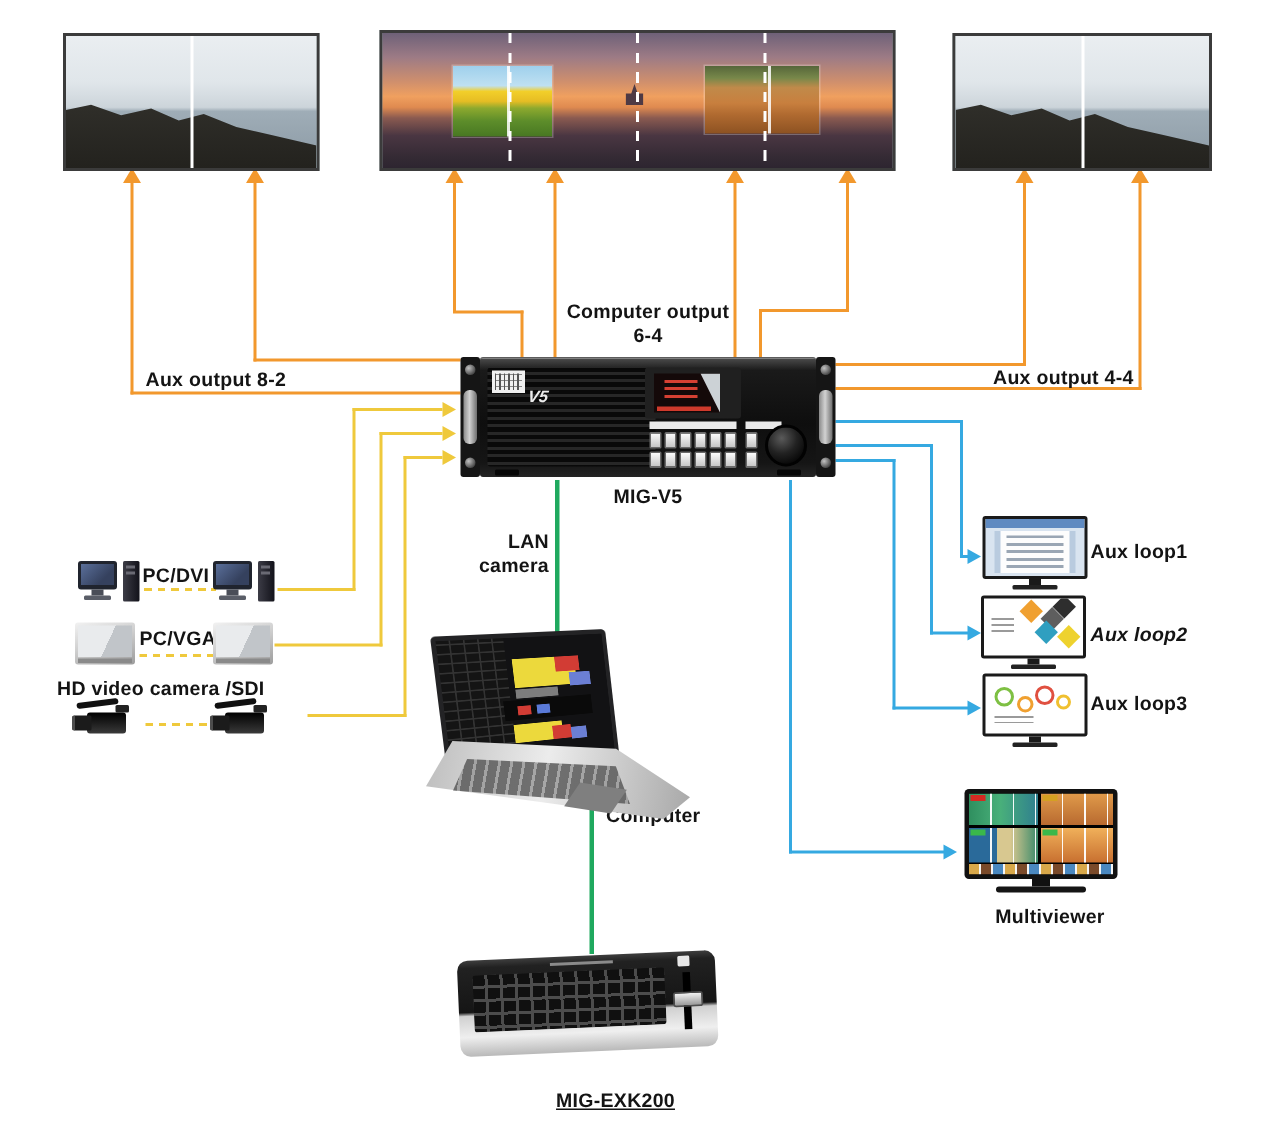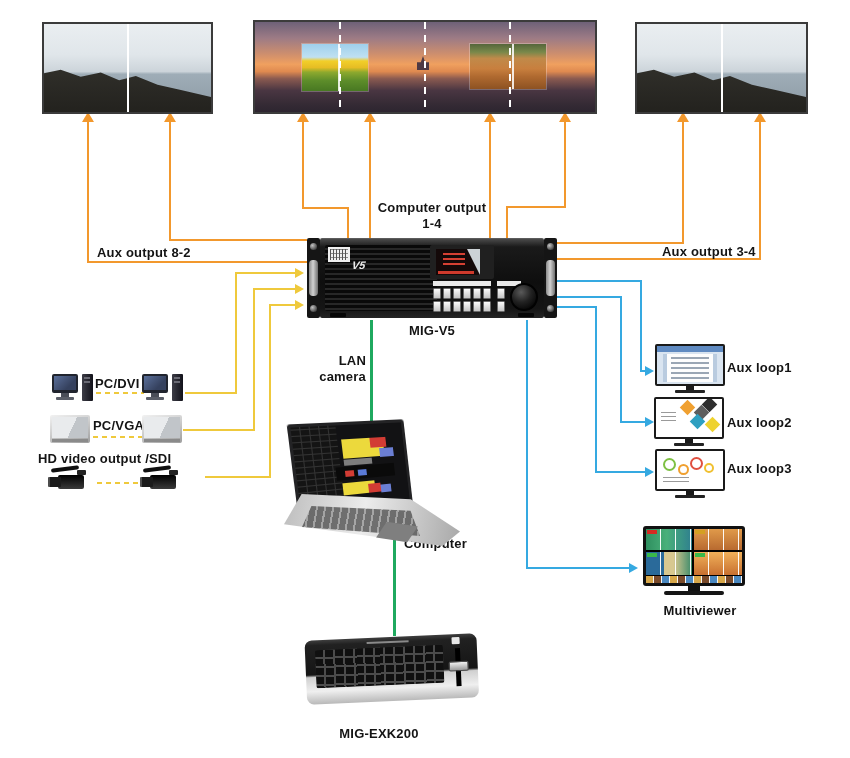--- a/index.html
+++ b/index.html
@@ -206,35 +206,35 @@
     <div class="vdash" style="left:254px;"></div>
   </div>
 
   <div class="wall" style="left:635px;top:22px;width:173px;height:92px;">
     <div class="sea-pic"></div>
     <div class="rocks"></div>
     <div class="vsolid" style="left:84px;"></div>
   </div>
 
   <div class="lbl" style="left:367px;top:200px;width:130px;text-align:center;">Computer output</div>
-  <div class="lbl" style="left:367px;top:216px;width:130px;text-align:center;">1-4</div>
+  <div class="lbl" style="left:367px;top:216px;width:130px;text-align:center;">6-4</div>
   <div class="lbl" style="left:97px;top:245px;">Aux output 8-2</div>
-  <div class="lbl" style="left:662px;top:244px;">Aux output 3-4</div>
+  <div class="lbl" style="left:662px;top:244px;">Aux output 4-4</div>
   <div class="lbl" style="left:382px;top:323px;width:100px;text-align:center;">MIG-V5</div>
   <div class="lbl" style="left:302px;top:353px;width:64px;text-align:right;">LAN</div>
   <div class="lbl" style="left:302px;top:369px;width:64px;text-align:right;">camera</div>
   <div class="lbl" style="left:404px;top:536px;">Computer</div>
   <div class="lbl" style="left:95px;top:376px;">PC/DVI</div>
   <div class="lbl" style="left:93px;top:418px;">PC/VGA</div>
-  <div class="lbl" style="left:38px;top:451px;">HD video output /SDI</div>
+  <div class="lbl" style="left:38px;top:451px;">HD video camera /SDI</div>
   <div class="lbl" style="left:727px;top:360px;">Aux loop1</div>
-  <div class="lbl" style="left:727px;top:415px;">Aux loop2</div>
+  <div class="lbl" style="left:727px;top:415px;font-style:italic;">Aux loop2</div>
   <div class="lbl" style="left:727px;top:461px;">Aux loop3</div>
   <div class="lbl" style="left:652px;top:603px;width:96px;text-align:center;">Multiviewer</div>
-  <div class="lbl" style="left:324px;top:726px;width:110px;text-align:center;">MIG-EXK200</div>
+  <div class="lbl" style="left:340px;top:726px;width:110px;text-align:right;text-decoration:underline;">MIG-EXK200</div>
 
   <div class="proc">
     <div class="ear" style="left:0;"></div>
     <div class="ear" style="left:237px;"></div>
     <div class="screw" style="left:3px;top:5px;"></div>
     <div class="screw" style="left:3px;top:67px;"></div>
     <div class="screw" style="left:240px;top:5px;"></div>
     <div class="screw" style="left:240px;top:67px;"></div>
     <div class="handle" style="left:2px;top:22px;"></div>
     <div class="handle" style="left:239px;top:22px;"></div>

